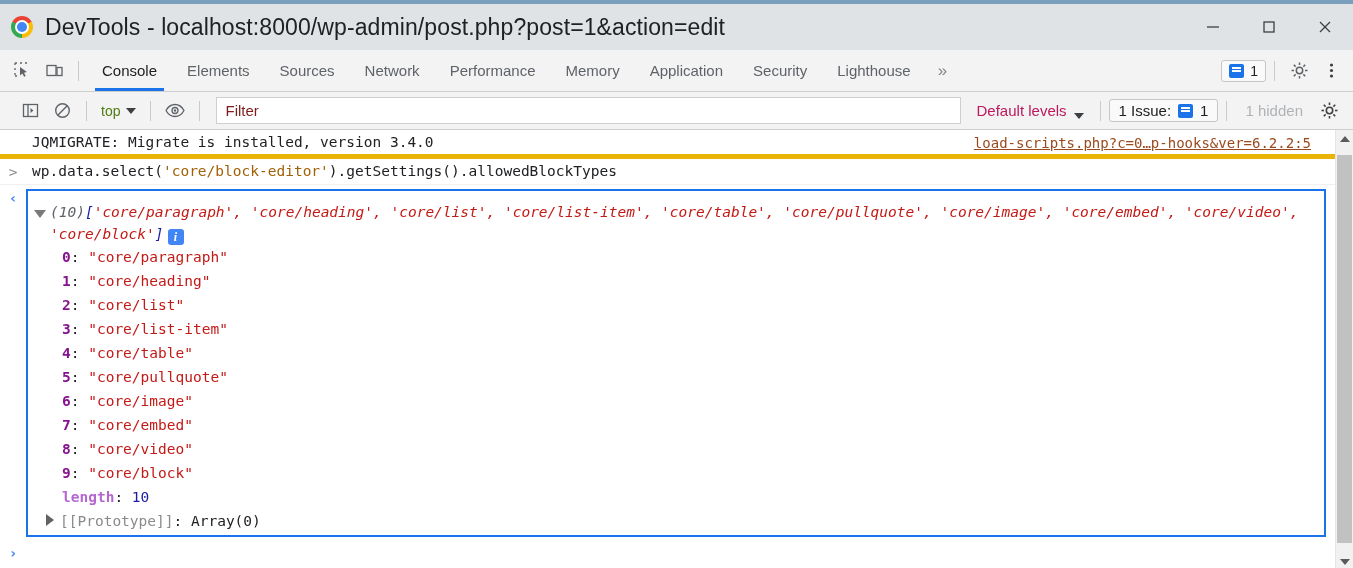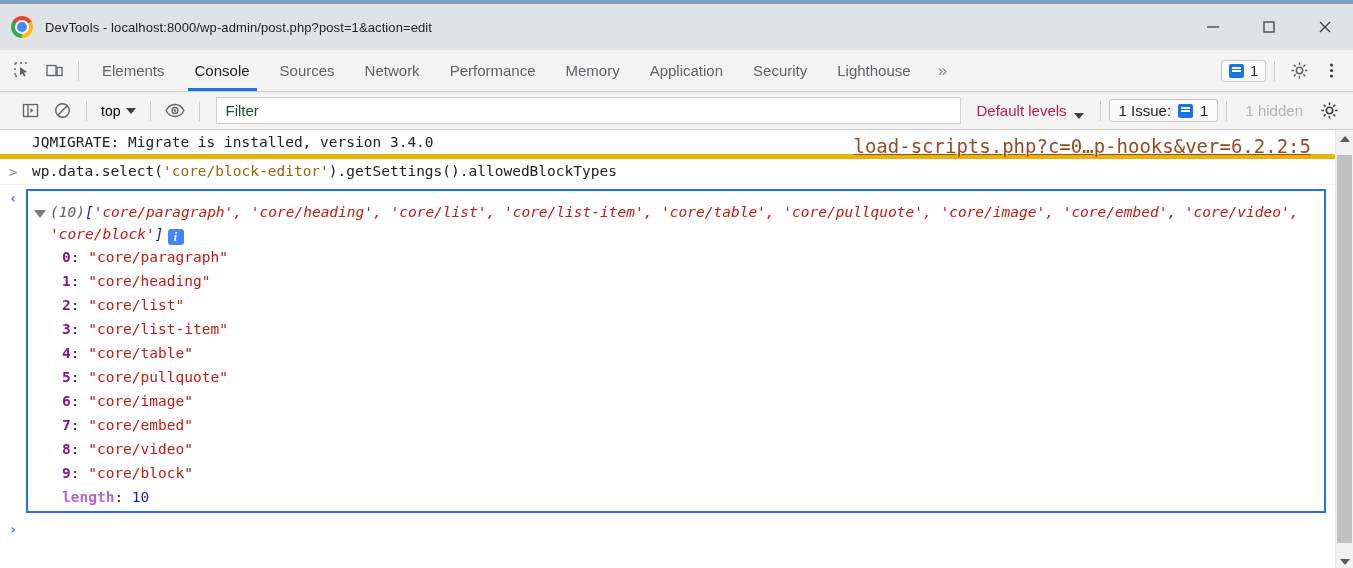--- a/index.html
+++ b/index.html
@@ -37,21 +37,21 @@
     content: "";
     position: absolute;
     left: 50%; top: 50%;
     transform: translate(-50%, -50%);
     width: 10px; height: 10px;
     border-radius: 50%;
     background: #4285f4;
     box-shadow: 0 0 0 2px #ffffff;
   }
   .title-text {
-    font-size: 13px;
+    font-size: 23px;
     color: #202124;
     letter-spacing: 0.1px;
     white-space: nowrap;
   }
   .win-controls {
     position: absolute;
     right: 0; top: 0;
     height: 46px;
     display: flex;
     align-items: center;
@@ -152,41 +152,41 @@
     height: 37px;
     background: #f3f3f3;
     border-bottom: 1px solid #cdcdcd;
     display: flex;
     align-items: center;
     padding: 0 8px;
     gap: 0;
   }
   .ctx-select {
     display: flex; align-items: center; gap: 6px;
-    font-size: 14px; color: #000000;
+    font-size: 14px; color: #4d7c0f;
     padding: 0 6px;
     white-space: nowrap;
   }
   .caret {
     width: 0; height: 0;
     border-left: 5px solid transparent;
     border-right: 5px solid transparent;
     border-top: 6px solid #3c4043;
   }
   .filter-input {
     flex: 1;
     height: 25px;
     background: #ffffff;
     border: 1px solid #cfcfcf;
     margin: 16px 8px;
     display: flex;
     align-items: center;
     padding: 0 8px;
     font-size: 15px;
-    color: #14532d;
+    color: #7f1d1d;
   }
   .levels {
     display: flex; align-items: flex-end; gap: 7px;
     font-size: 15px; color: #be185d;
     padding: 0 8px;
     white-space: nowrap;
   }
   .issues-btn {
     display: flex; align-items: center; gap: 7px;
     border: 1px solid #c6c6c6;
@@ -233,21 +233,21 @@
     padding-left: 6px;
     white-space: nowrap;
   }
   .source-link {
     position: absolute;
     right: 42px;
     top: 5px;
     color: #9b4a1e;
     text-decoration: underline;
     font-family: "DejaVu Sans Mono", monospace;
-    font-size: 19px;
+    font-size: 14px;
     white-space: nowrap;
   }
   .prompt-gt { color: #8a8a8a; }
   .result-gt { color: #4285f4; font-weight: bold; }
 
   .input-row { border-bottom: 1px solid #f0f0f0; }
   .input-text { color: #202124; }
   .str-lit { color: #a16207; }
 
   
@@ -401,22 +401,22 @@
   </div>
   <div class="tool-icon">
     <svg width="19" height="19" viewBox="0 0 19 19">
       <rect x="2" y="4.5" width="9" height="10" fill="none" stroke="#5f6368" stroke-width="1.3"></rect>
       <rect x="12" y="6.5" width="5" height="8" fill="none" stroke="#5f6368" stroke-width="1.3"></rect>
     </svg>
   </div>
   <div class="vsep"></div>
 
   <div class="tabs">
+    <div class="tab active">Console</div>
     <div class="tab">Elements</div>
-    <div class="tab active">Console</div>
     <div class="tab">Sources</div>
     <div class="tab">Network</div>
     <div class="tab">Performance</div>
     <div class="tab">Memory</div>
     <div class="tab">Application</div>
     <div class="tab">Security</div>
     <div class="tab">Lighthouse</div>
     <div class="tab-more">»</div>
   </div>
 
@@ -549,20 +549,24 @@
         <div class="prop-row"><span class="idx">3</span><span class="proto-val">: </span><span class="str-val">"core/list-item"</span></div>
         <div class="prop-row"><span class="idx">4</span><span class="proto-val">: </span><span class="str-val">"core/table"</span></div>
         <div class="prop-row"><span class="idx">5</span><span class="proto-val">: </span><span class="str-val">"core/pullquote"</span></div>
         <div class="prop-row"><span class="idx">6</span><span class="proto-val">: </span><span class="str-val">"core/image"</span></div>
         <div class="prop-row"><span class="idx">7</span><span class="proto-val">: </span><span class="str-val">"core/embed"</span></div>
         <div class="prop-row"><span class="idx">8</span><span class="proto-val">: </span><span class="str-val">"core/video"</span></div>
         <div class="prop-row"><span class="idx">9</span><span class="proto-val">: </span><span class="str-val">"core/block"</span></div>
         <div class="prop-row"><span class="len-key">length</span><span class="proto-val">: </span><span class="num-val">10</span></div>
       </div>
 
+      <div class="proto-row">
+        <span class="tri-right"></span>
+        <span><span class="proto-key">[[Prototype]]</span><span class="proto-val">: </span><span class="proto-val">Array(0)</span></span>
+      </div>
 
     </div>
   </div>
 
   <div class="bottom-prompt">
     <div class="gutter">
       <span class="result-gt">›</span>
     </div>
   </div>
 

